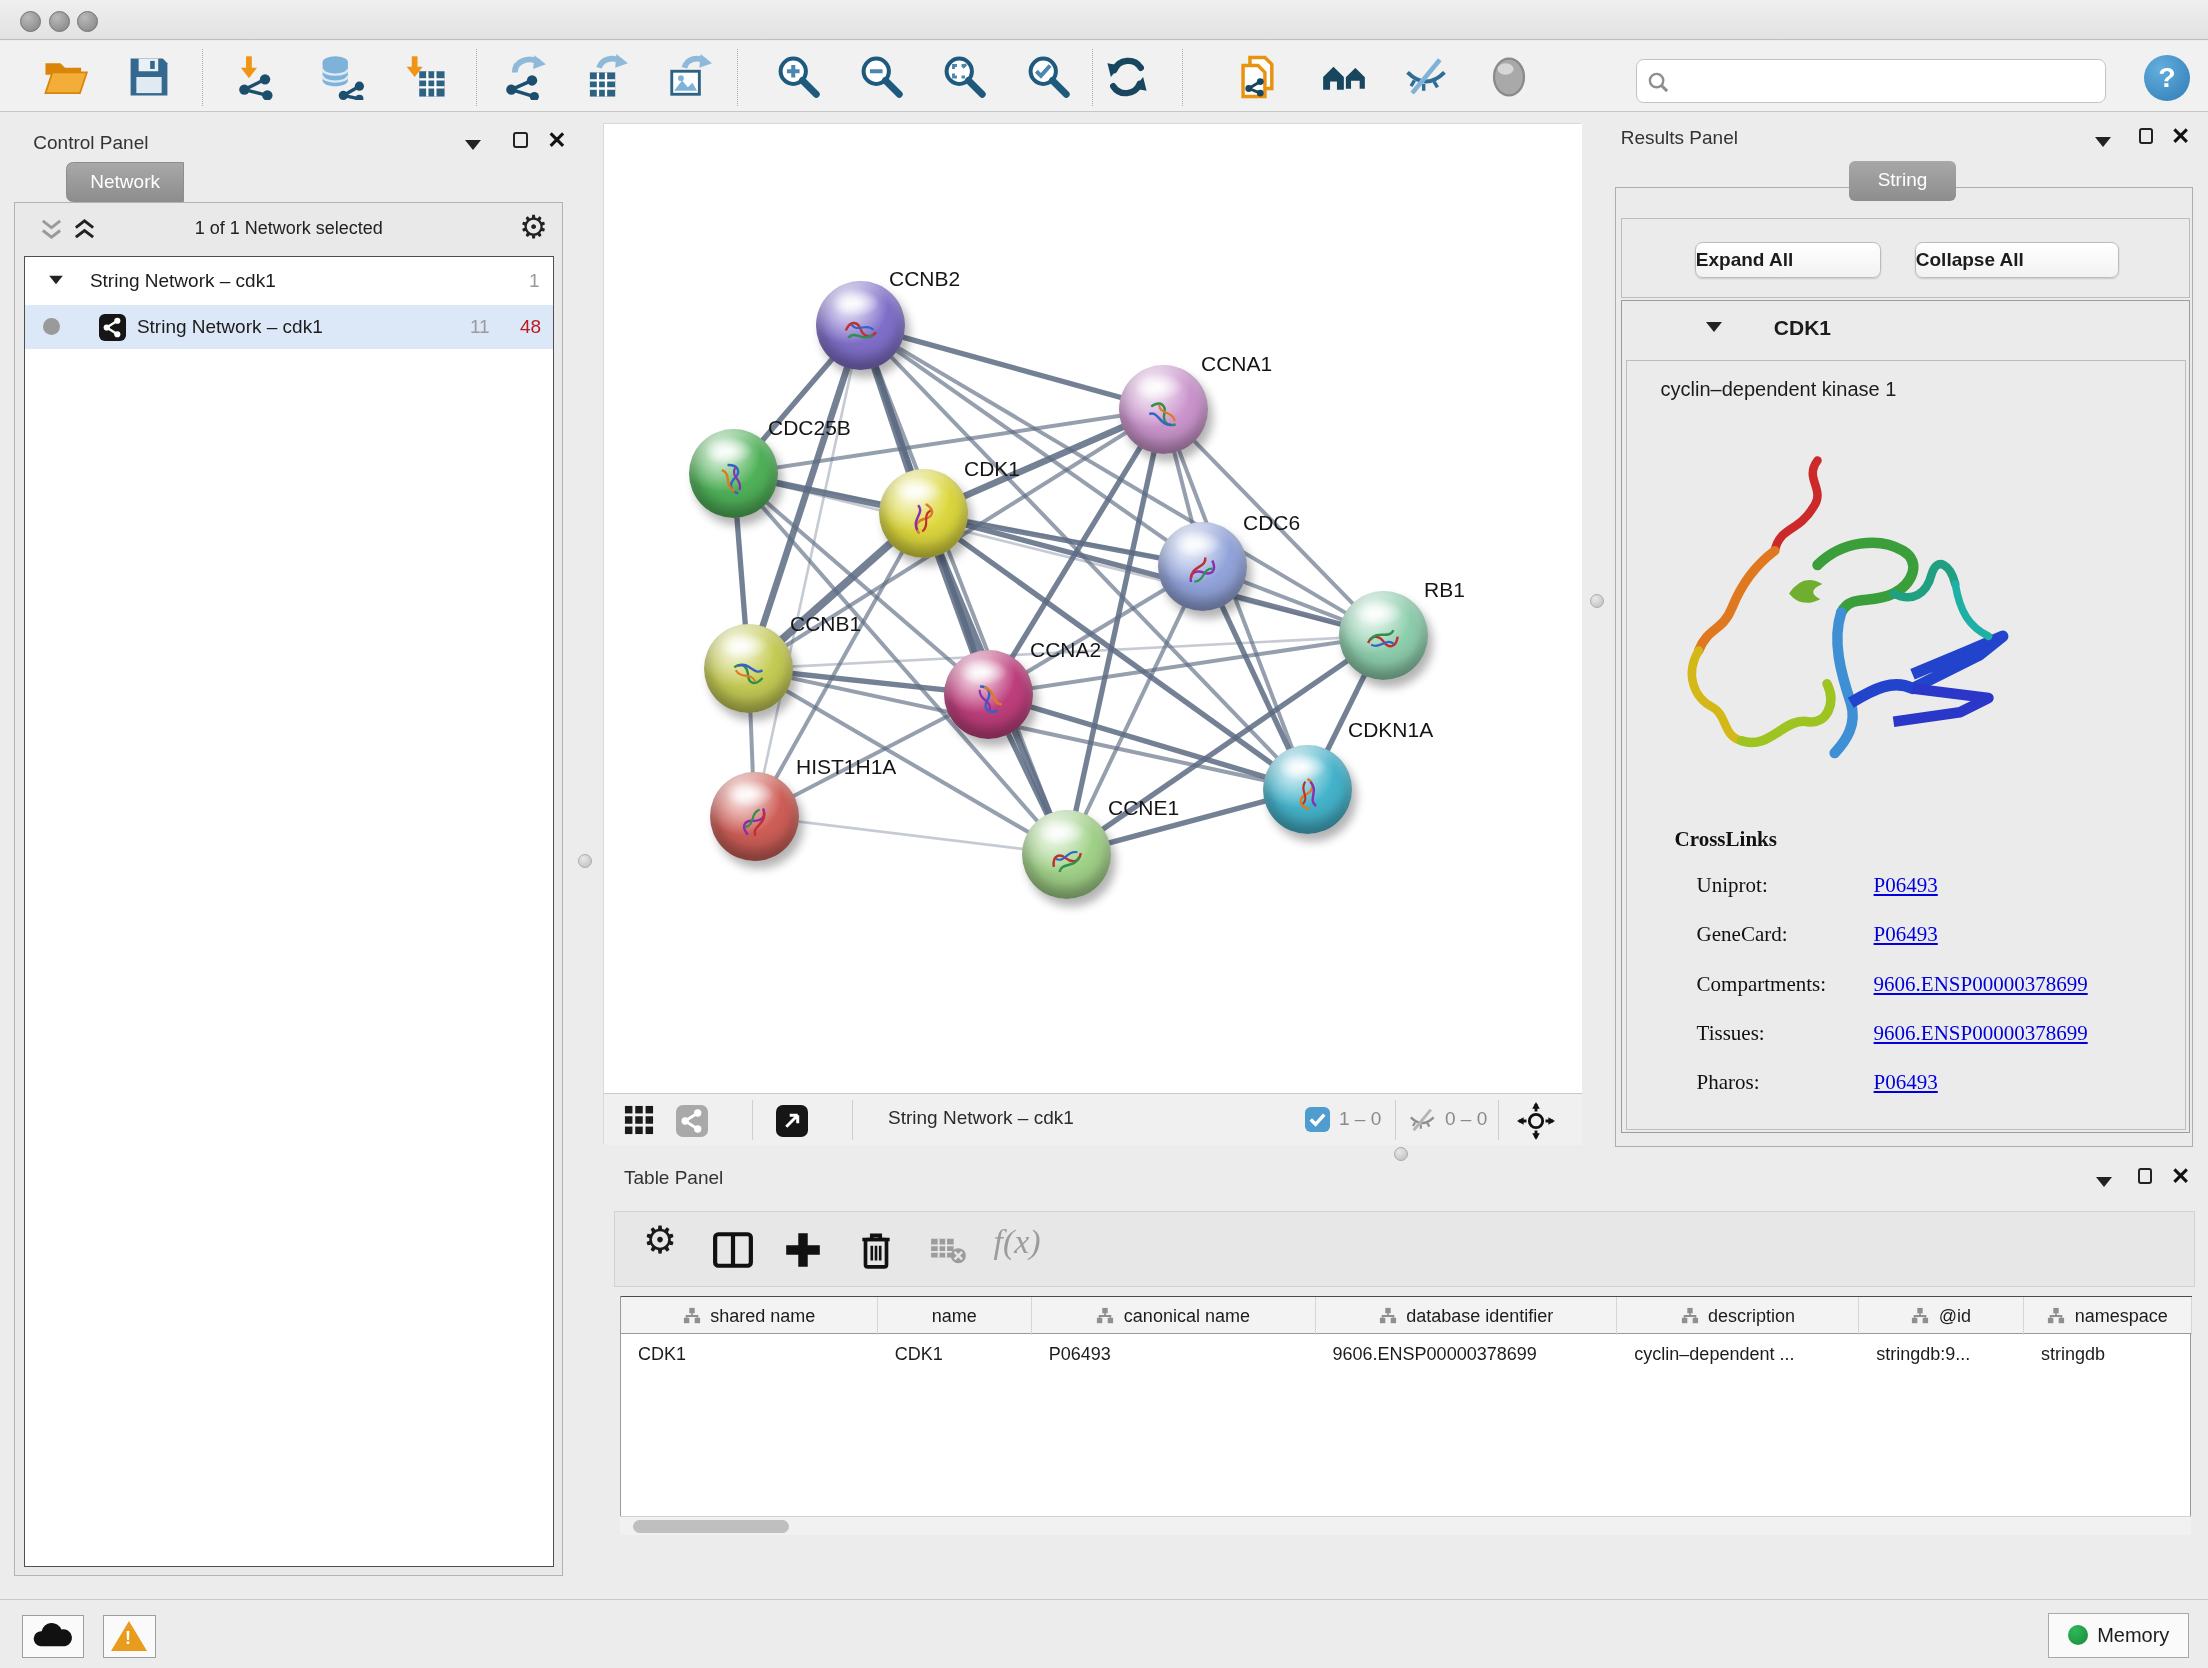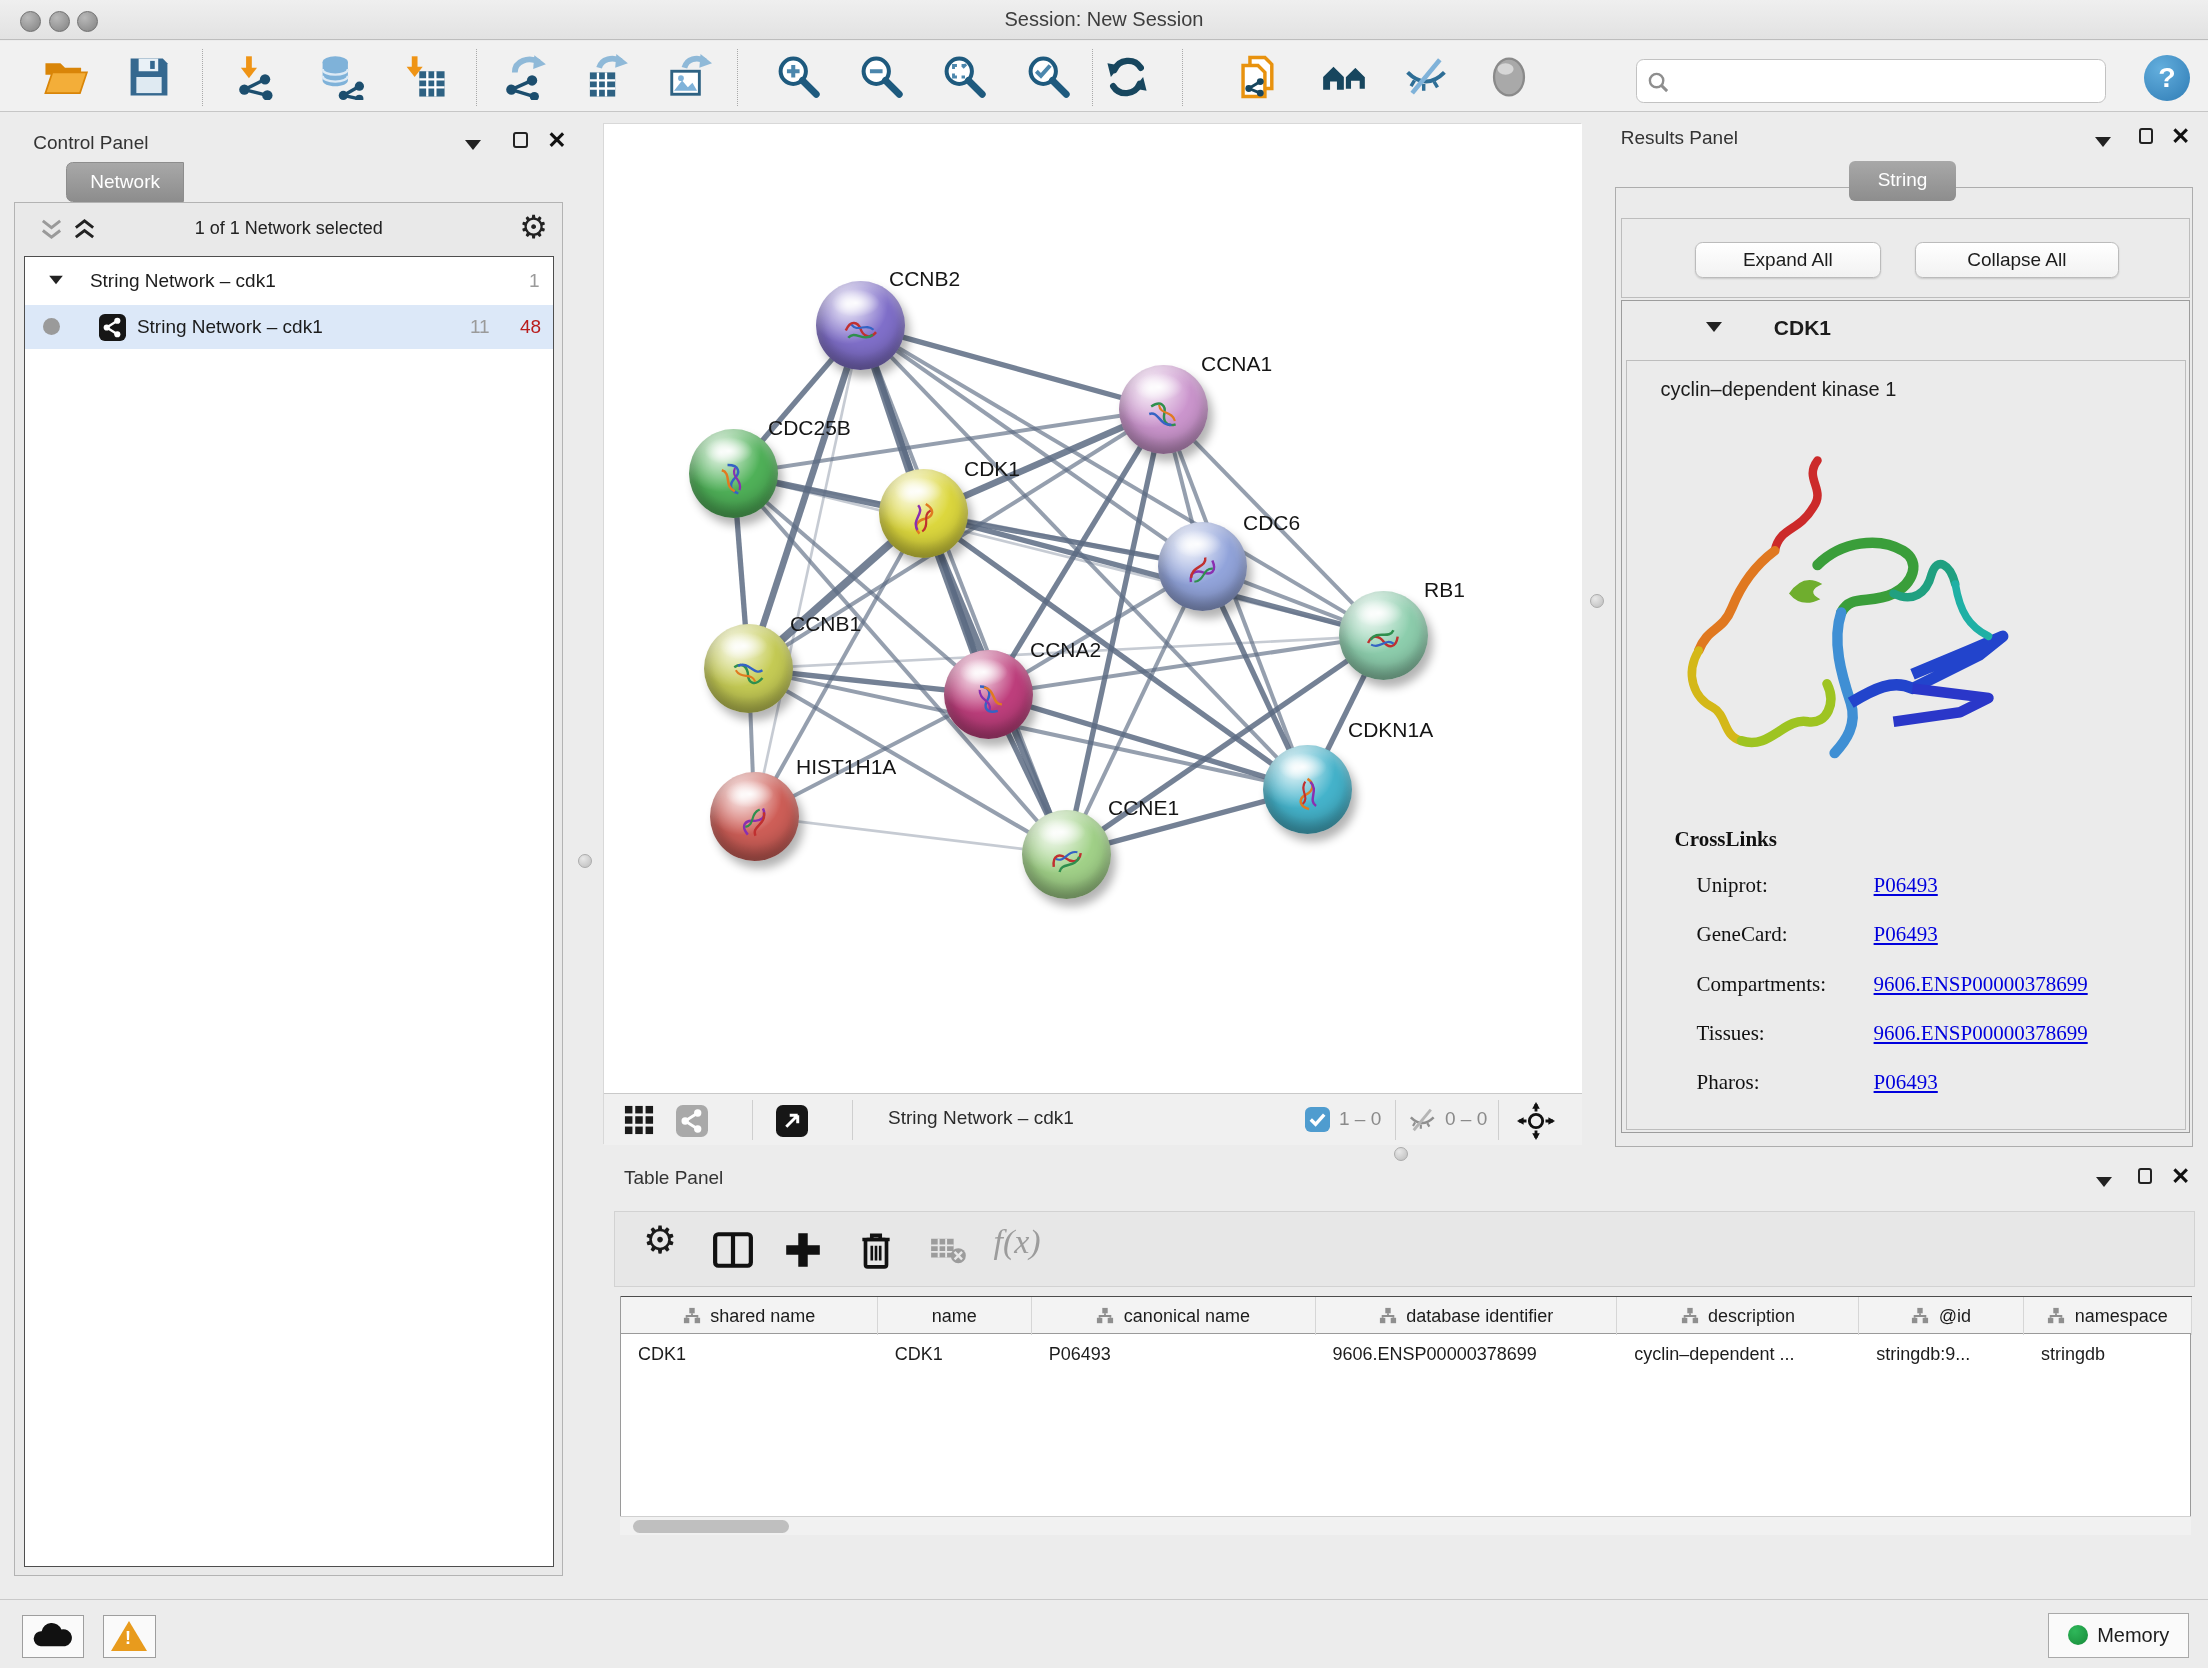--- a/index.html
+++ b/index.html
@@ -77,22 +77,22 @@
   
   #results-panel { position:absolute; left:1615px; top:123px; width:579px; height:1023px; }
   #rp-content { position:absolute; left:0; top:64px; width:578px; height:960px;
     background:#ebebeb; border:1px solid #adadad; }
   #rp-tab { position:absolute; left:234px; top:38px; width:107px; height:40px; line-height:38px;
     text-align:center; background:linear-gradient(#a8a8a8,#8d8d8d); color:#fff; border-radius:6px;
     font-size:19px; z-index:3; }
   #rp-buttonbox { position:absolute; left:4.8px; top:29.5px; width:569px; height:80px;
     border:1px solid #bdbdbd; }
   .rp-btn { position:absolute; top:23px; height:36px; background:linear-gradient(#ffffff,#f2f2f2);
-    border:1px solid #bbb; border-radius:7.6px; text-align:center; line-height:34px; font-size:19px;
-    box-shadow:0 1px 1.9px rgba(0,0,0,.15); }
+    border:1px solid #bbb; border-radius:7.6px; text-align:left; line-height:34px; font-size:19px;
+    box-shadow:0 1px 1.9px rgba(0,0,0,.15);font-weight:bold; }
   #rp-gene-box { position:absolute; left:4.8px; top:112px; width:569px; height:833px;
     border:1px solid #9c9c9c; background:#ebebeb; }
   #rp-gene-head { position:absolute; left:0; top:0; width:100%; height:59px; }
   #rp-desc-box { position:absolute; left:3.8px; top:59px; width:560px; height:770px; border:1px solid #bdbdbd; }
   #crosslinks { position:absolute; left:0; top:466px; width:100%;
     font-family:"Liberation Serif", serif; font-size:21px; color:#111; }
   .cl-row { position:absolute; left:70px; height:32px; }
   .cl-label { display:inline-block; width:177px; }
   .cl-value { text-decoration:underline; }
 
@@ -126,21 +126,20 @@
   .splitter-dot { position:absolute; width:14.3px; height:14.3px; border-radius:50%;
     background:radial-gradient(circle at 35% 30%, #e8e8e8, #bcbcbc); border:1px solid #ababab; }
 </style>
 </head>
 <body>
 
 <div id="titlebar">
   <div class="tl" style="left:20px"></div>
   <div class="tl" style="left:49px"></div>
   <div class="tl" style="left:77px"></div>
-  <div id="win-title">Session: New Session</div>
 </div>
 
 <div id="toolbar">
   <svg class="tbicon" style="left:42px" viewBox="0 0 40 40">
     <path d="M3 8h13l4 4h14v6H3z" fill="#d98508"></path>
     <path d="M3 34 L9 16 h30 L33 34z" fill="#f3ae39" stroke="#d98508" stroke-width="1.5"></path>
   </svg>
   <svg class="tbicon" style="left:126px" viewBox="0 0 40 40">
     <path d="M4 4h28l4 4v28H4z" fill="#35688f"></path>
     <rect x="11" y="4" width="17" height="11" fill="#e9f1f7"></rect>

